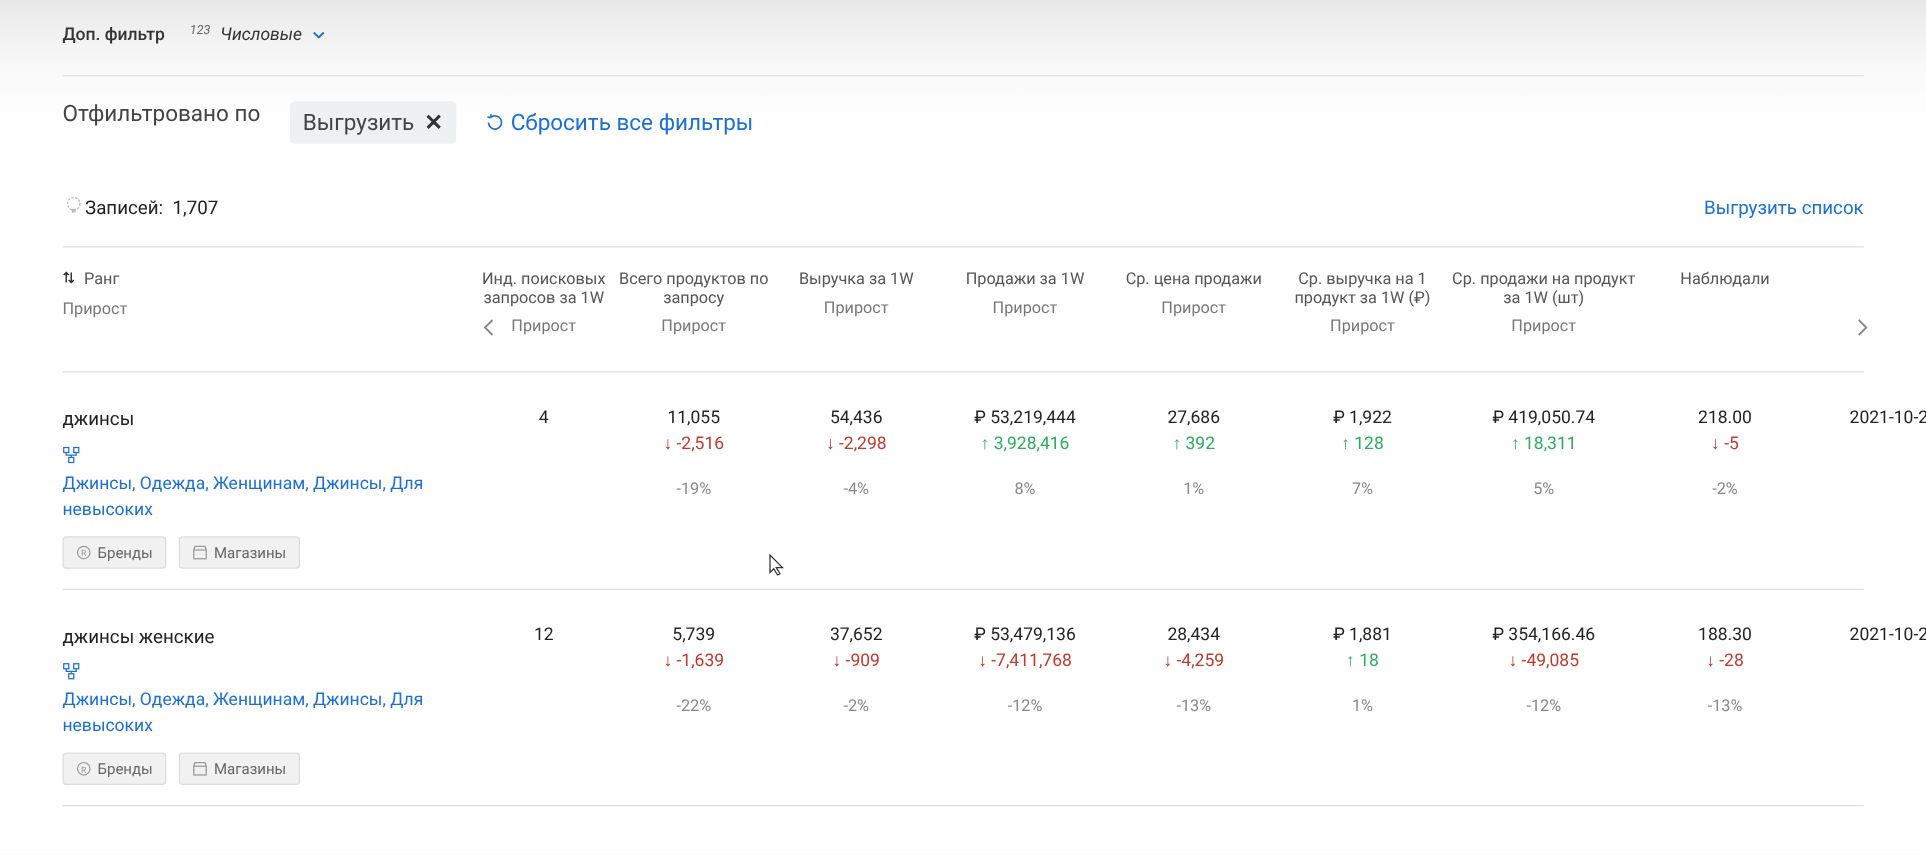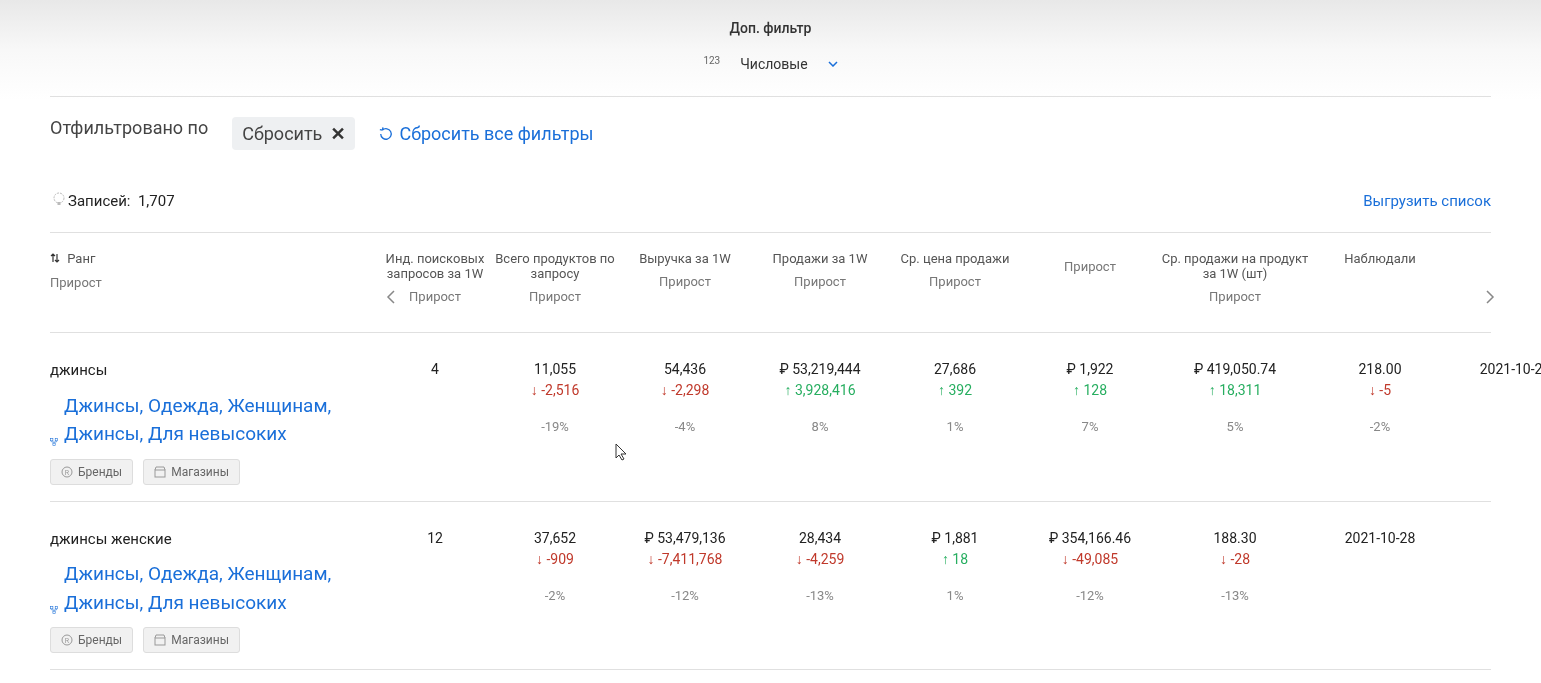--- a/index.html
+++ b/index.html
@@ -18,29 +18,29 @@
   }
 
   
   .filter-row {
     display: flex;
     align-items: center;
     gap: 20px;
     margin-bottom: 24px;
     font-size: 14px;
     color: #333;
-    flex-direction: column;
   }
   .filter-label { font-weight: 500; color: #333; }
   .numeric-filter {
     display: inline-flex;
     align-items: center;
-    gap: 20px;
+    gap: 8px;
     color: #333;
     cursor: pointer;
+    font-style: italic;
   }
   .numeric-badge {
     font-size: 10px;
     color: #666;
     position: relative;
     top: -4px;
   }
   .chevron-down {
     width: 10px; height: 6px;
     display: inline-block;
@@ -148,26 +148,27 @@
   .table-row {
     padding: 26px 0 16px 0;
     border-bottom: 1px solid #e0e0e0;
   }
   .td { font-size: 14px; color: #222; line-height: 1.5; }
   .td-main { color: #222; font-size: 15px; }
 
   .kw-name { color: #222; margin-bottom: 10px; }
   .kw-cats {
     color: #1a6fd9;
-    font-size: 19px;
-    display: flex;
-    align-items: flex-end;
+    font-size: 14px;
+    display: flex;
+    align-items: flex-start;
     gap: 6px;
     max-width: 300px;
     line-height: 1.5;
+    flex-direction: column;
   }
   .kw-actions {
     display: flex;
     gap: 10px;
     margin-top: 10px;
   }
   .mini-btn {
     display: inline-flex;
     align-items: center;
     gap: 5px;
@@ -217,21 +218,21 @@
             <path d="M1 1 L5 5 L9 1" stroke="#1a6fd9" stroke-width="1.5" fill="none"></path>
           </svg>
       </span>
     </span>
   </div>
 
 
   <div class="filtered-row">
     <span>Отфильтровано по</span>
     <span class="chip">
-      <span>Сбросить</span>
+      <span>Выгрузить</span>
       <span class="chip-close">✕</span>
     </span>
     <span class="reset-link">
       <svg width="14" height="14" viewBox="0 0 16 16">
           <path d="M2 8 A6 6 0 1 0 4 3.5 M4 3.5 L1 3 M4 3.5 L4.5 0.5" stroke="#1a6fd9" stroke-width="1.5" fill="none"></path>
         </svg>
       <span>Сбросить все фильтры</span>
     </span>
   </div>
 
@@ -288,20 +289,21 @@
       </div>
       <div class="th">
         <div>Продажи за 1W</div>
         <div class="th-sub">Прирост</div>
       </div>
       <div class="th">
         <div>Ср. цена продажи</div>
         <div class="th-sub">Прирост</div>
       </div>
       <div class="th">
+        <div>Ср. выручка на 1 продукт за 1W (₽)</div>
         <div class="th-sub">Прирост</div>
       </div>
       <div class="th">
         <div>Ср. продажи на продукт за 1W (шт)</div>
         <div class="th-sub">Прирост</div>
       </div>
       <div class="th">
         <div>Наблюдали</div>
       </div>
     </div>
@@ -398,20 +400,25 @@
                 <svg width="12" height="12" viewBox="0 0 12 12">
                   <rect x="1" y="4" width="10" height="7" stroke="#999" fill="none"></rect>
                   <path d="M1 4 L2 1 L10 1 L11 4" stroke="#999" fill="none"></path>
                 </svg>
                 <span>Магазины</span>
               </span>
       </div>
     </div>
     <div class="td">12</div>
     <div class="td">
+    <div>5,739</div>
+    <div class="delta-down">↓ -1,639</div>
+    <div class="delta-pct">-22%</div>
+  </div>
+    <div class="td">
     <div>37,652</div>
     <div class="delta-down">↓ -909</div>
     <div class="delta-pct">-2%</div>
   </div>
     <div class="td">
     <div>₽ 53,479,136</div>
     <div class="delta-down">↓ -7,411,768</div>
     <div class="delta-pct">-12%</div>
   </div>
     <div class="td">

